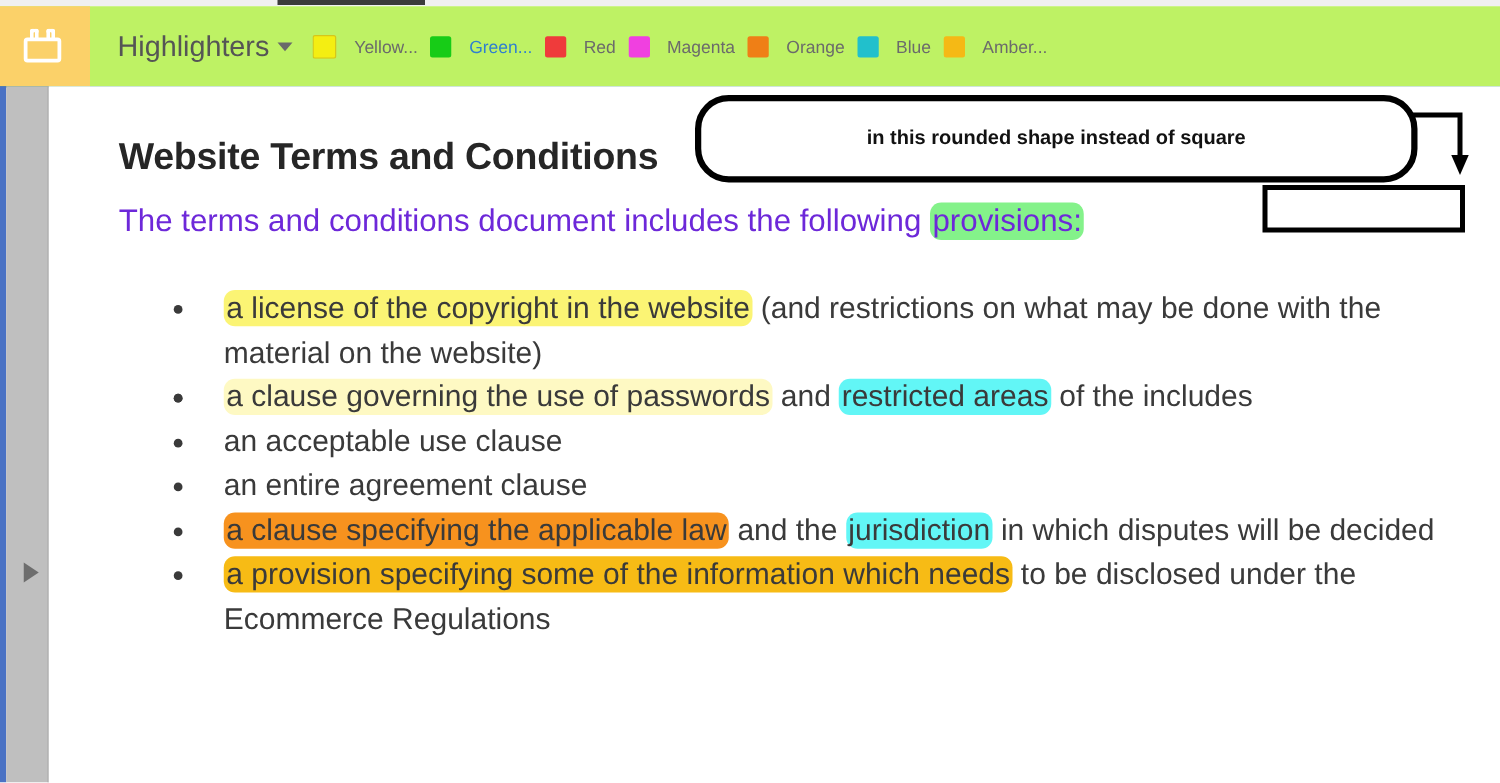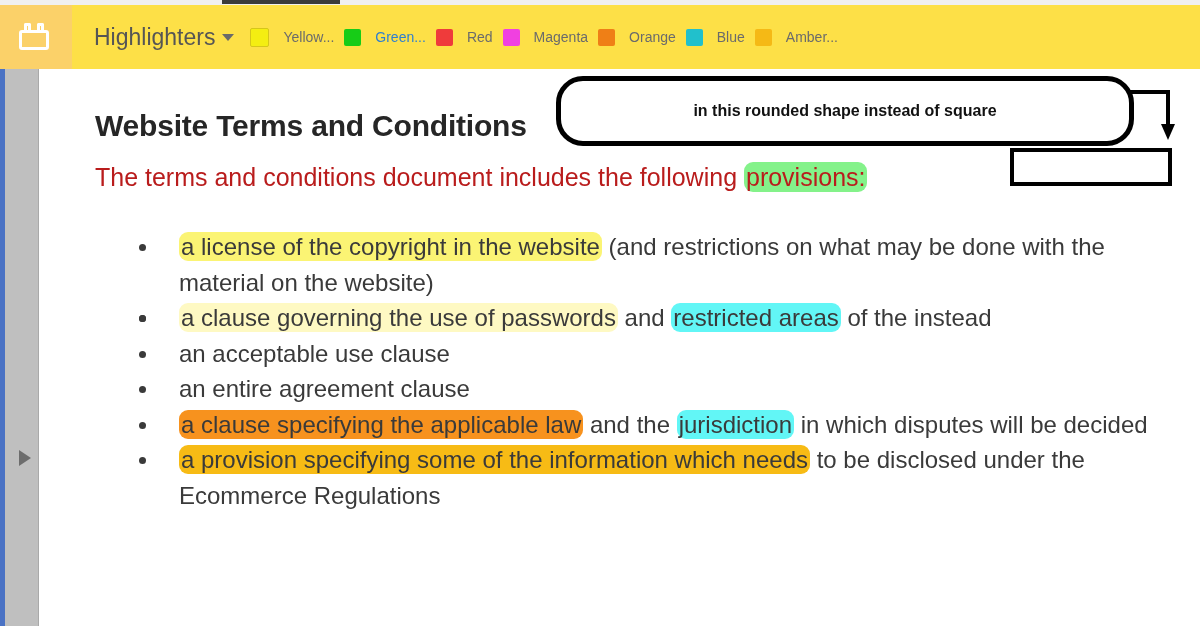--- a/index.html
+++ b/index.html
@@ -30,21 +30,21 @@
     height: 4px;
     background: #3b3b3b;
   }
 
   
   .toolbar {
     position: absolute;
     top: 5px; left: 0;
     width: 1200px;
     height: 64px;
-    background: #fde047;
+    background: #bef264;
     border-bottom: 1px solid #0f766e;
     display: flex;
     align-items: center;
   }
   .app-icon-tile {
     width: 72px;
     height: 64px;
     background: #fbd169;
     display: flex;
     align-items: center;
@@ -162,21 +162,21 @@
     font-weight: bold;
     color: #262626;
     letter-spacing: -0.2px;
     white-space: nowrap;
   }
   .doc-intro {
     position: absolute;
     left: 56px;
     top: 94px;
     font-size: 25px;
-    color: #b91c1c;
+    color: #6d28d9;
     white-space: nowrap;
   }
 
   .bullets {
     position: absolute;
     left: 56px;
     top: 160px;
     width: 1090px;
     font-size: 24px;
     color: #3a3a3a;
@@ -320,21 +320,21 @@
 
     <div class="bullet-row">
       <span class="bullet-dot"></span><mark style="background:#fbf474;">a license of the copyright in the website</mark><span> (and restrictions on what may be done with the material on the website)</span>
     </div>
 
     <div class="bullet-row">
       <span class="bullet-dot"></span>
     </div>
 
     <div class="bullet-row">
-      <span class="bullet-dot"></span><mark style="background:#fef9c3;">a clause governing the use of passwords</mark><span> and </span><mark style="background:#62f6f6;">restricted areas</mark><span> of the instead</span>
+      <span class="bullet-dot"></span><mark style="background:#fef9c3;">a clause governing the use of passwords</mark><span> and </span><mark style="background:#62f6f6;">restricted areas</mark><span> of the includes</span>
     </div>
 
     <div class="bullet-row">
       <span class="bullet-dot"></span><span>an acceptable use clause</span>
     </div>
 
 
     <div class="bullet-row">
       <span class="bullet-dot"></span><span>an entire agreement clause</span>
     </div>

